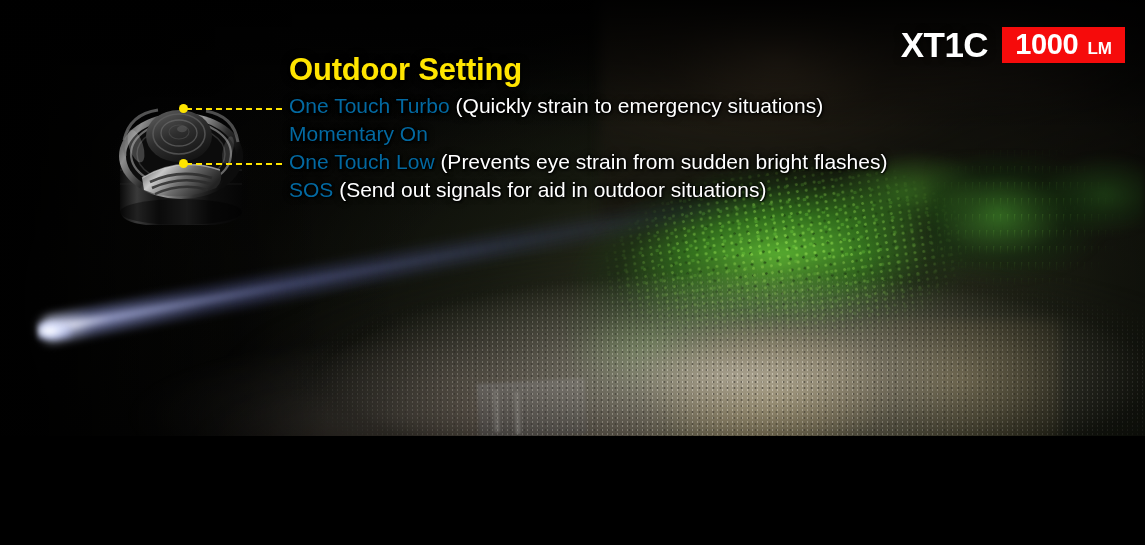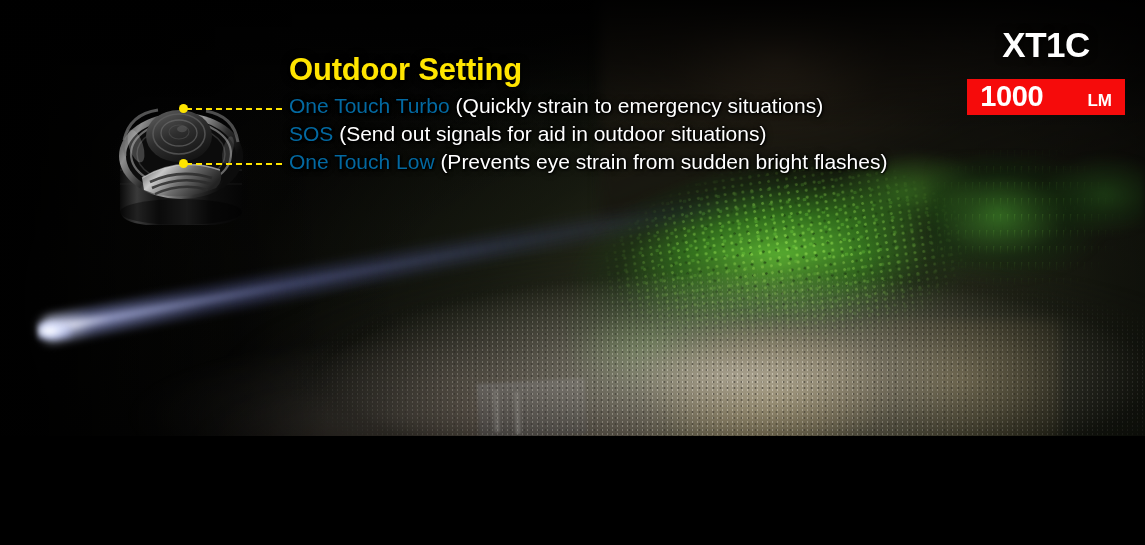--- a/index.html
+++ b/index.html
@@ -254,49 +254,47 @@
   .feat-name { color: #0369a1; }
   .feat-desc { color: #FFFFFF; }
 
   
   .model-header {
     position: absolute;
     right: 20px; top: 25px;
     display: flex;
     align-items: center;
     gap: 14px;
-    flex-direction: column;
   }
   .model-name {
     font-size: 35px;
     font-weight: bold;
     color: #FFFFFF;
     letter-spacing: -0.5px;
     line-height: 40px;
     text-shadow: 0 0 9px rgba(0,0,0,0.9);
   }
   .lumen-badge {
     background: #F60B0B;
     padding: 3px 13px 4px 13px;
     display: flex;
     align-items: baseline;
     line-height: 1;
-    gap: 43px;
   }
   .lumen-value {
     font-size: 29px;
     font-weight: bold;
     color: #FFFFFF;
     letter-spacing: -0.3px;
   }
   .lumen-unit {
     font-size: 17px;
     font-weight: bold;
     color: #FFFFFF;
-    margin-left: 1px;
+    margin-left: 9px;
   }
 </style>
 </head>
 <body>
 
 <div id="stage">
 
   <div class="photo">
     <div class="layer-base"></div>
     <div class="rockface-top"></div>
@@ -402,27 +400,30 @@
   <div class="leader-dot" style="left:179px; top:159px;"></div>
   <div class="leader" style="left:186px; top:163px; width:96px;"></div>
 
   <div class="callout-text">
     <div class="heading">Outdoor Setting</div>
 
     <div class="feat-line">
       <span class="feat-name">One Touch Turbo</span><span class="feat-desc"> (Quickly strain to emergency situations)</span>
     </div>
 
+    <div class="feat-line">
+      <span class="feat-name">Momentary On</span><span class="feat-desc"></span>
+    </div>
+
+    <div class="feat-line">
+      <span class="feat-name">One Touch Low</span><span class="feat-desc"> (Prevents eye strain from sudden bright flashes)</span>
+    </div>
 
     <div class="feat-line">
       <span class="feat-name">SOS</span><span class="feat-desc"> (Send out signals for aid in outdoor situations)</span>
-    </div>
-
-    <div class="feat-line">
-      <span class="feat-name">One Touch Low</span><span class="feat-desc"> (Prevents eye strain from sudden bright flashes)</span>
     </div>
   </div>
 
   <div class="model-header">
     <div class="model-name">XT1C</div>
     <div class="lumen-badge">
       <span class="lumen-value">1000</span>
       <span class="lumen-unit">LM</span>
     </div>
   </div>

